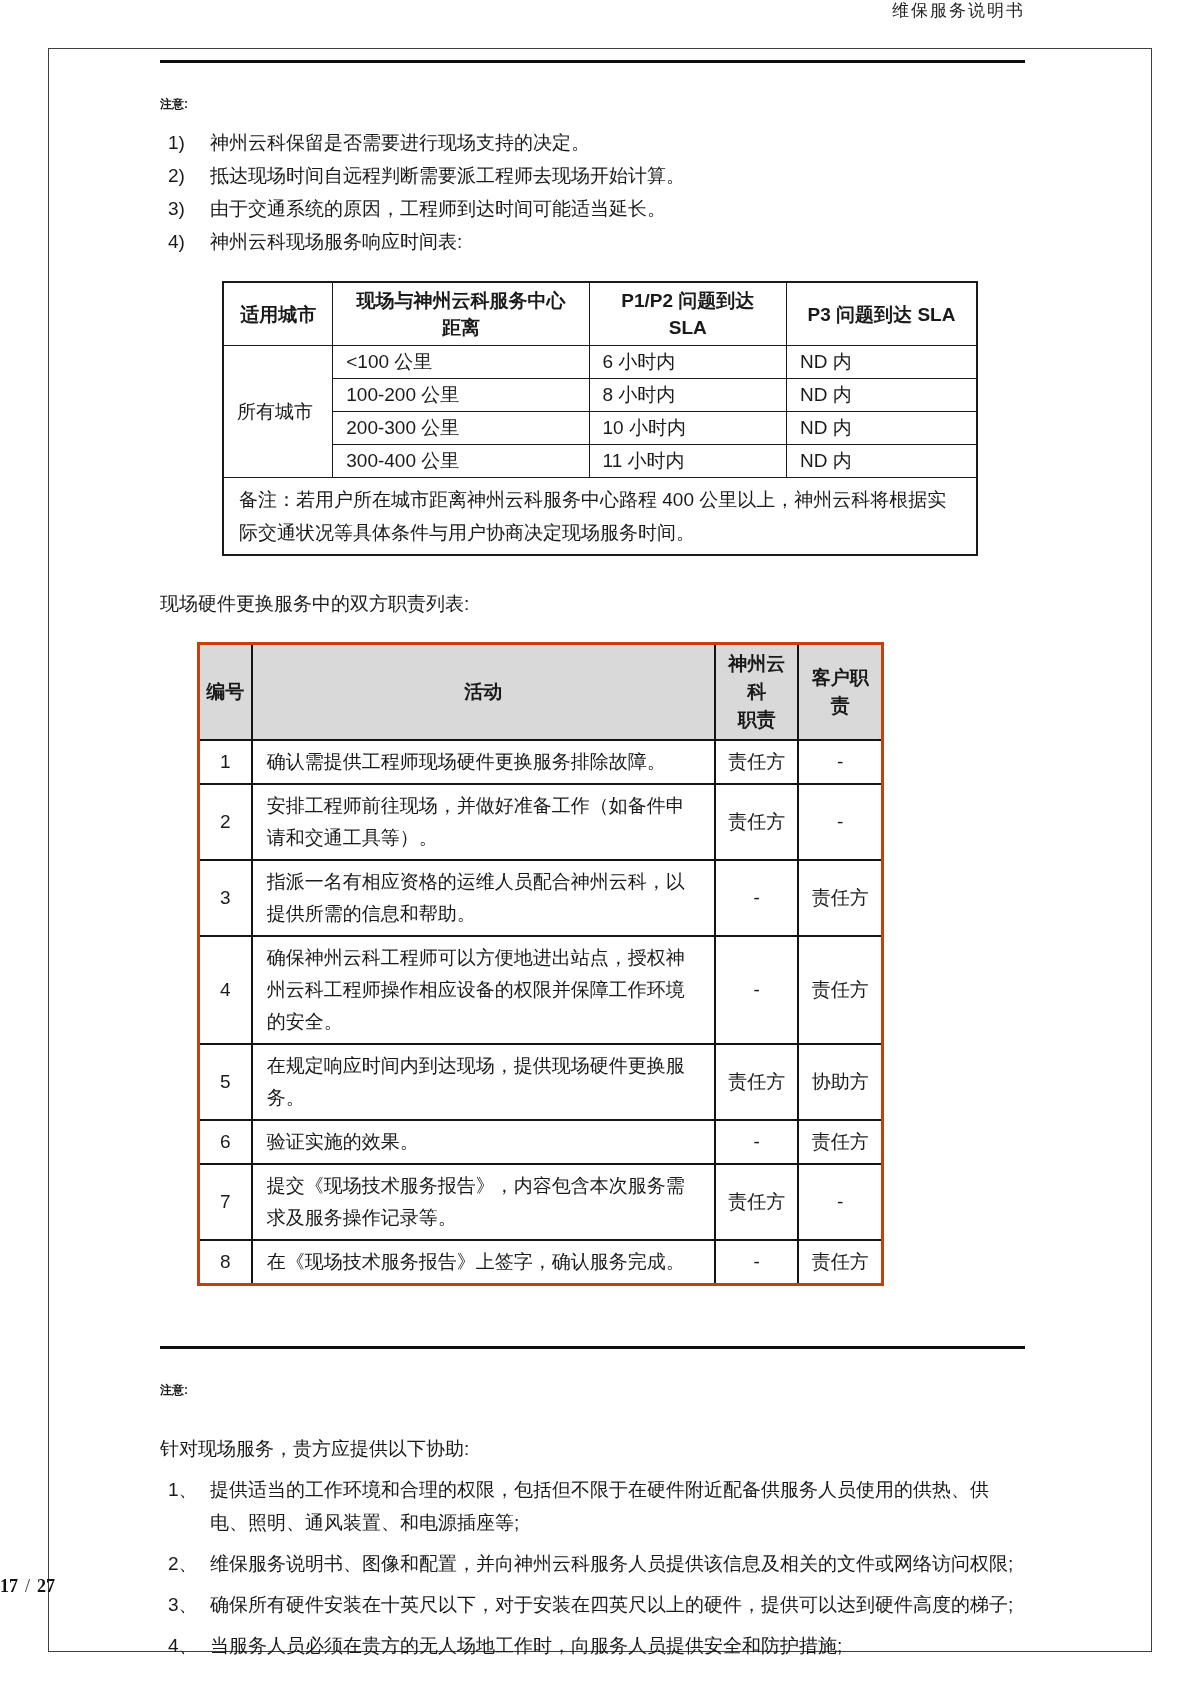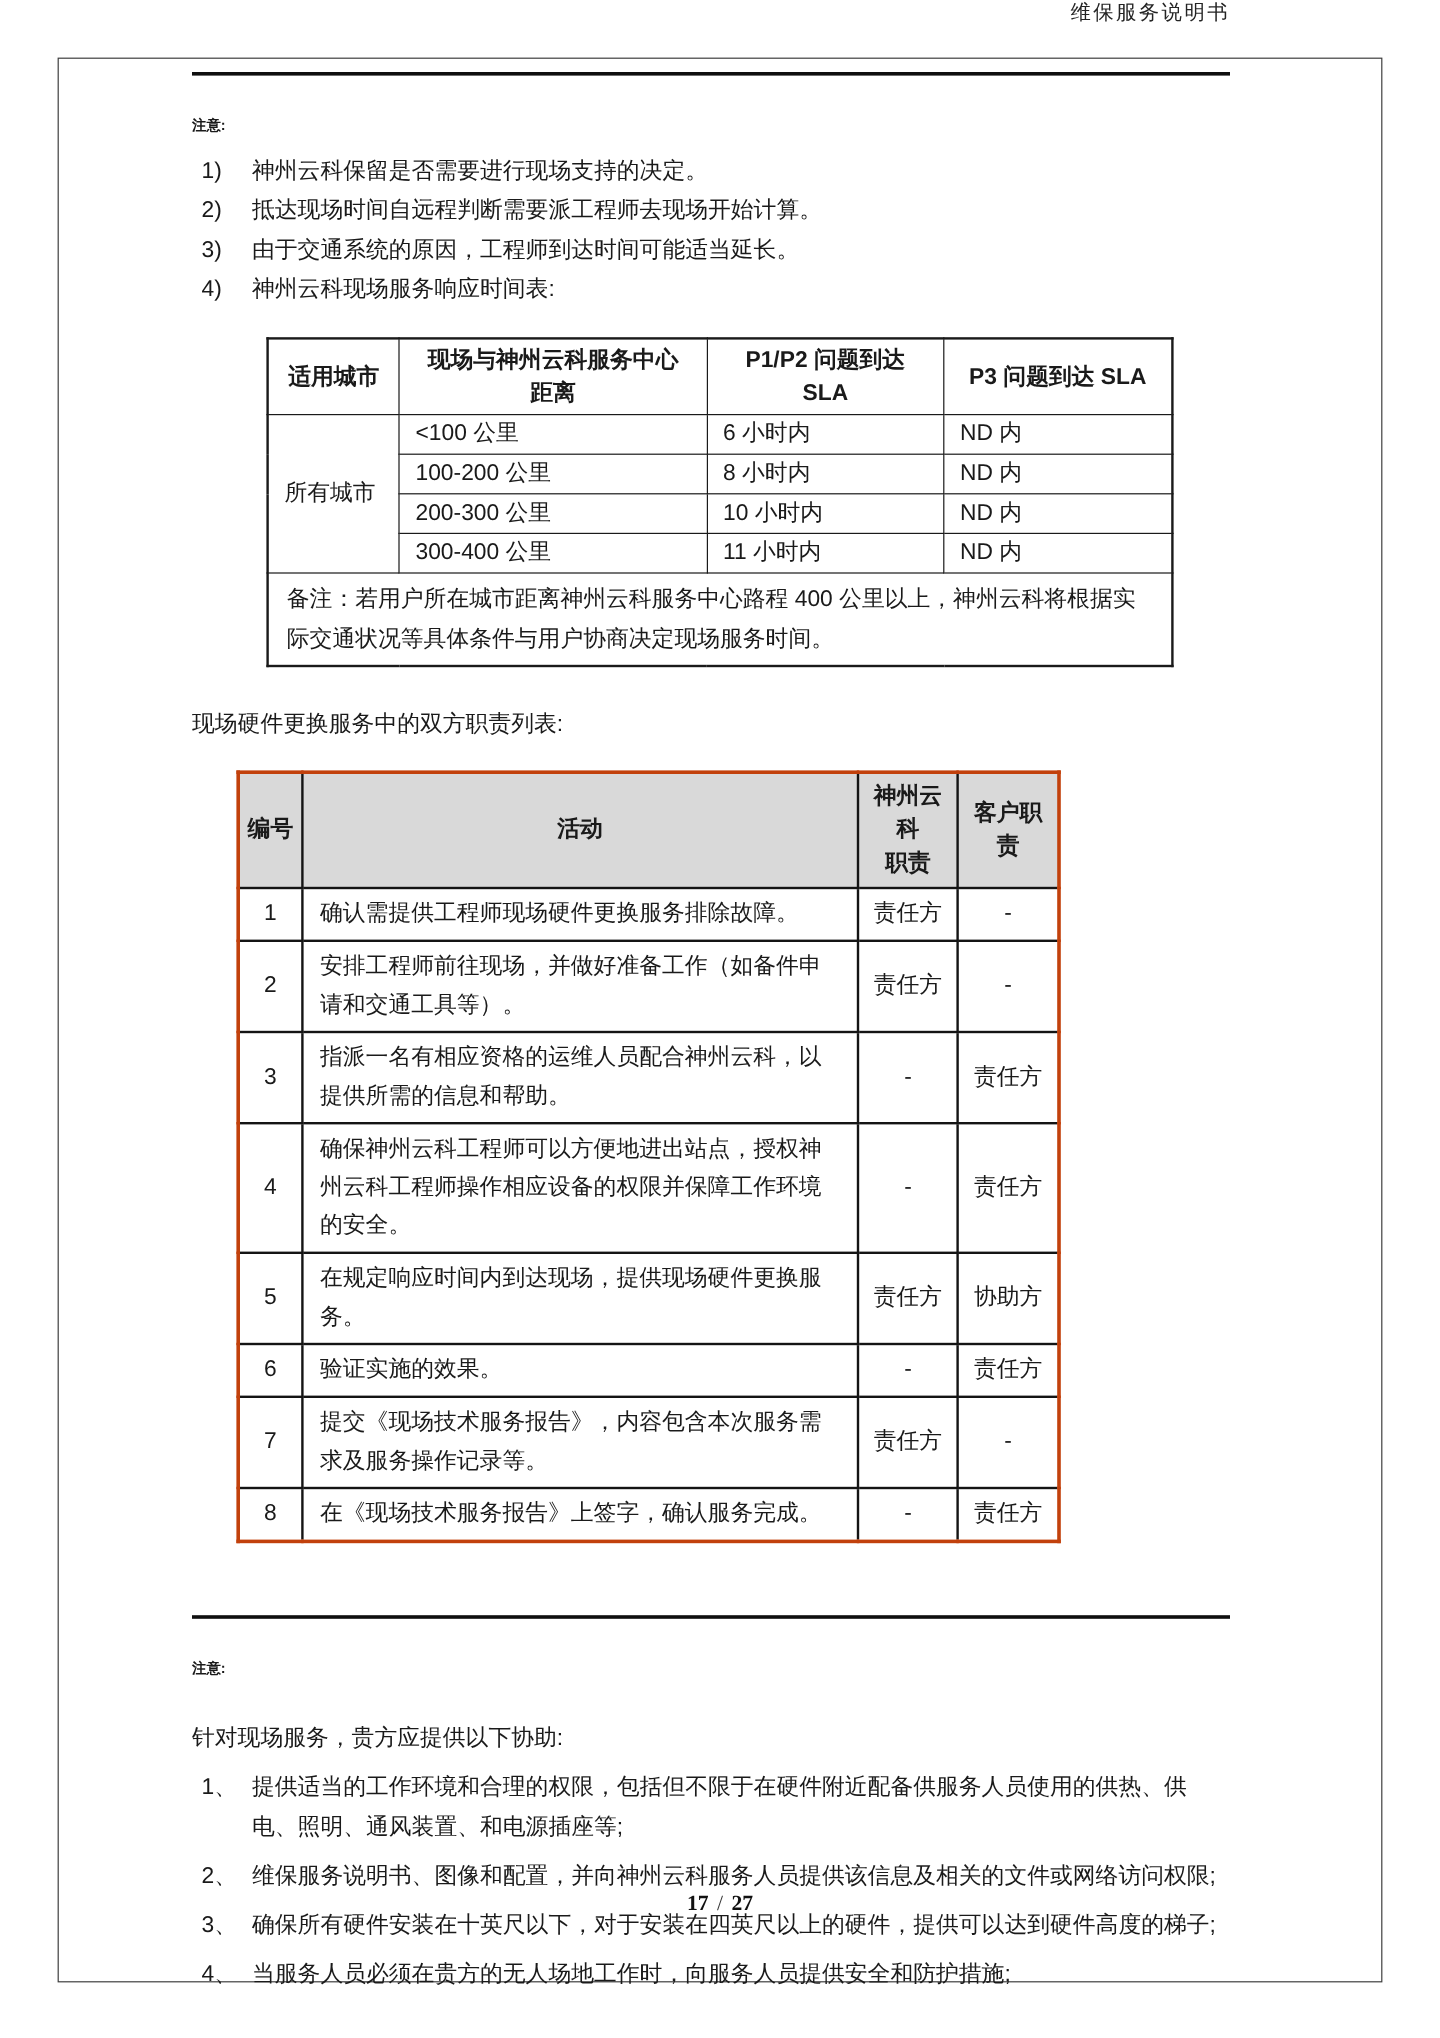--- a/index.html
+++ b/index.html
@@ -125,21 +125,20 @@
 
   .notice-intro {
     margin-top: 29px;
     font-size: 19px;
     line-height: 33px;
   }
   .page-footer {
     position: absolute;
     left: 0; top: 1576px;
     width: 1200px;
-    text-align: center;
     font-family: "Liberation Serif", "DejaVu Serif", serif;
     font-size: 18px;
     color: #111;
   }
   .page-footer .pnum { font-weight: bold; }
   .page-footer .psep { font-weight: normal; color: #333; margin: 0 7px; }
 </style>
 </head>
 <body>
 

